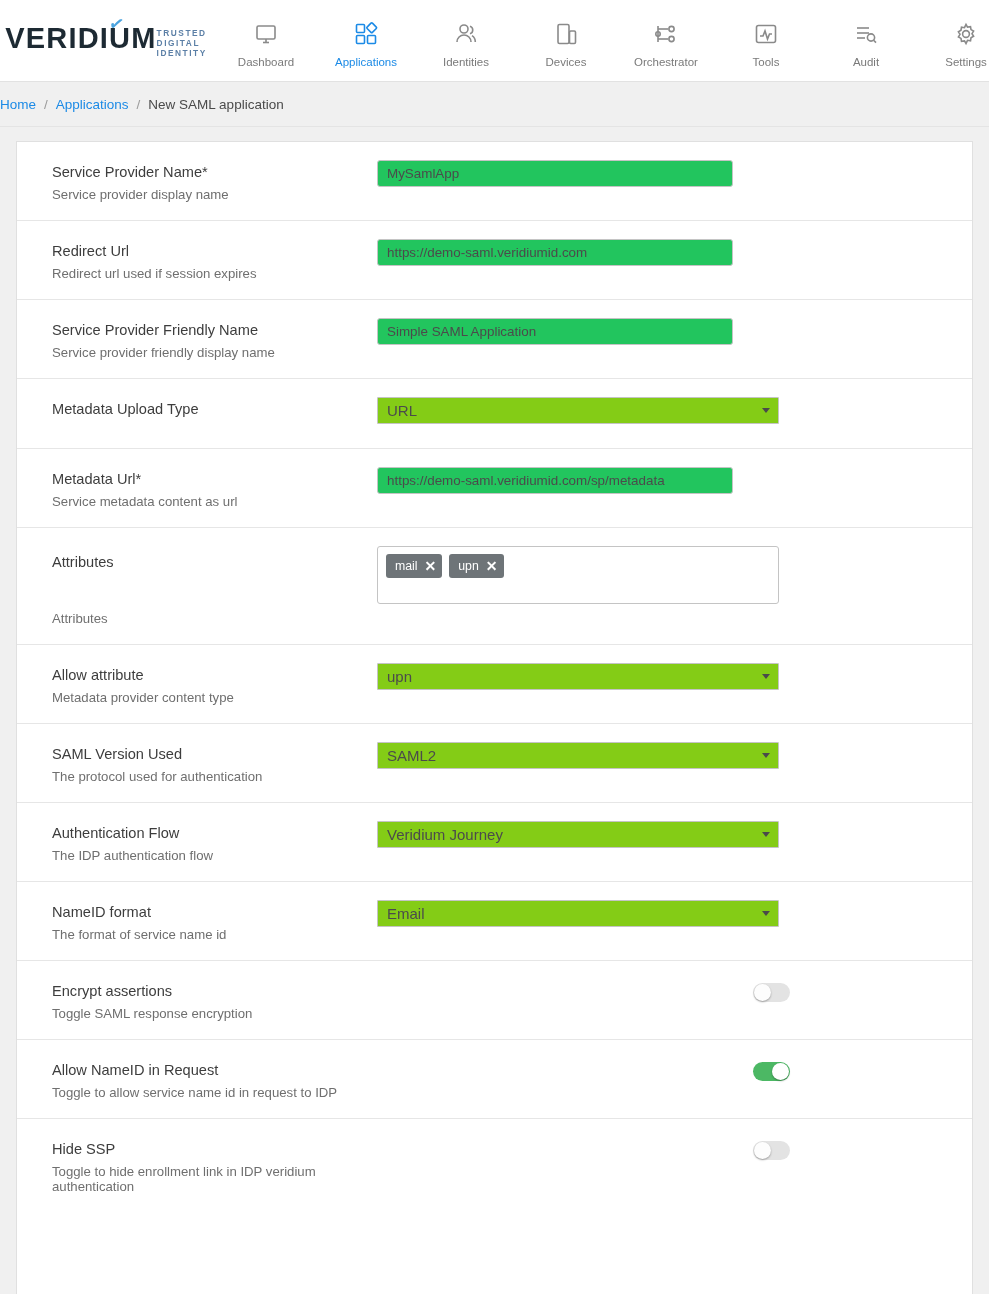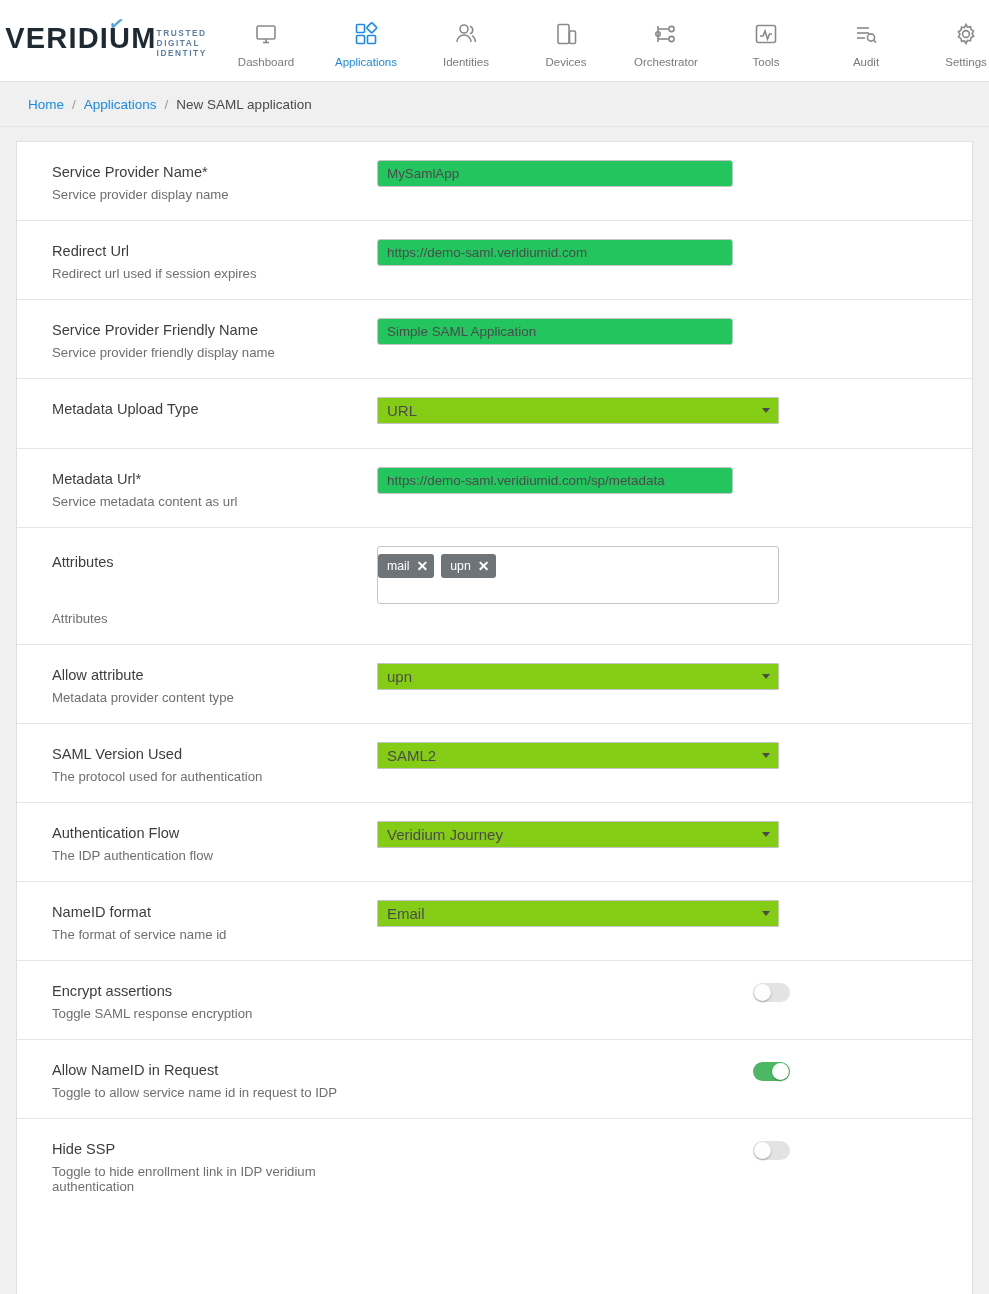--- a/index.html
+++ b/index.html
@@ -77,21 +77,21 @@
   }
   .nav-item.active { color: #1b8ae6; }
   .nav-item.active svg { stroke: #1b8ae6; }
   .nav-item svg { stroke: #8a8a8a; fill: none; stroke-width: 1.6; }
 
   
   .breadcrumb {
     height: 45px;
     display: flex;
     align-items: center;
-    padding-left: 28px;
+    padding-left: 0;
     font-size: 13.5px;
     background: #f0f0f0;
     border-bottom: 1px solid #e4e4e4;
   }
   .breadcrumb a { color: #1b8ae6; text-decoration: none; cursor: pointer; }
   .breadcrumb .sep { color: #9b9b9b; margin: 0 8px; }
   .breadcrumb .current { color: #4a4a4a; }
 
   
   .card {
@@ -161,21 +161,21 @@
     border-right: 4.5px solid transparent;
     border-top: 5px solid #4a4a4a;
     pointer-events: none;
   }
 
   .chips-box {
     width: 402px;
     min-height: 58px;
     border: 1px solid #c4c4c4;
     border-radius: 3px;
-    padding: 7px 0;
+    padding: 7px 8px;
     background: #fff;
     display: flex;
     align-items: flex-start;
     flex-wrap: wrap;
     gap: 7px;
   }
   .chip {
     background: #6e7478;
     color: #fff;
     border-radius: 3px;

